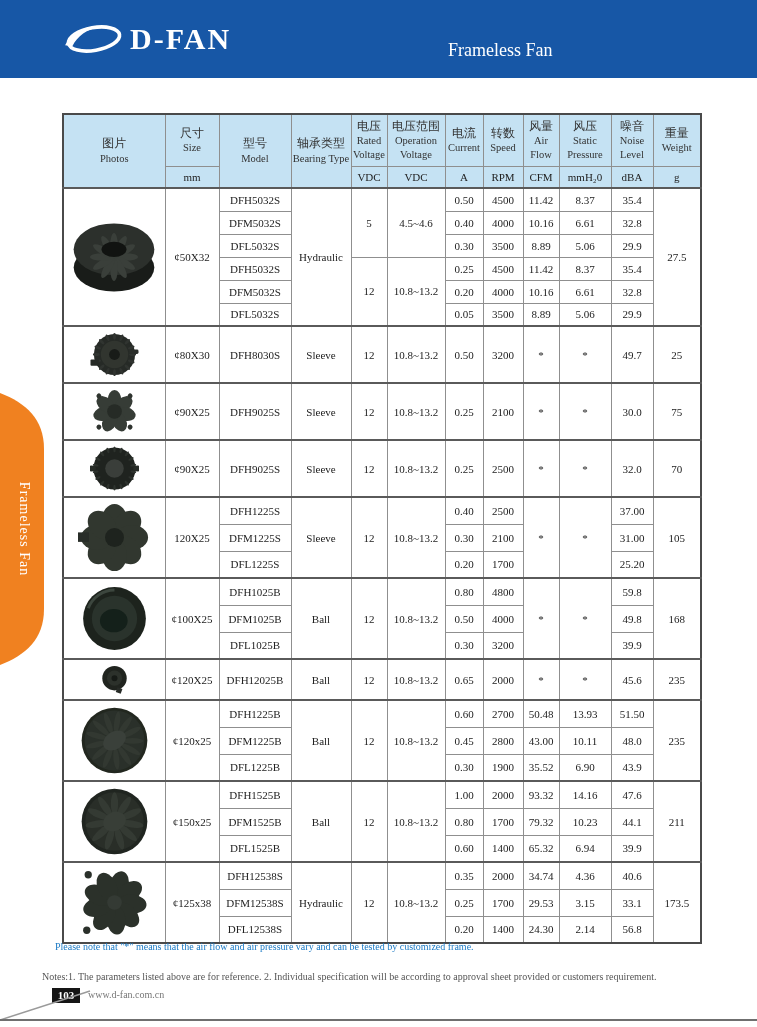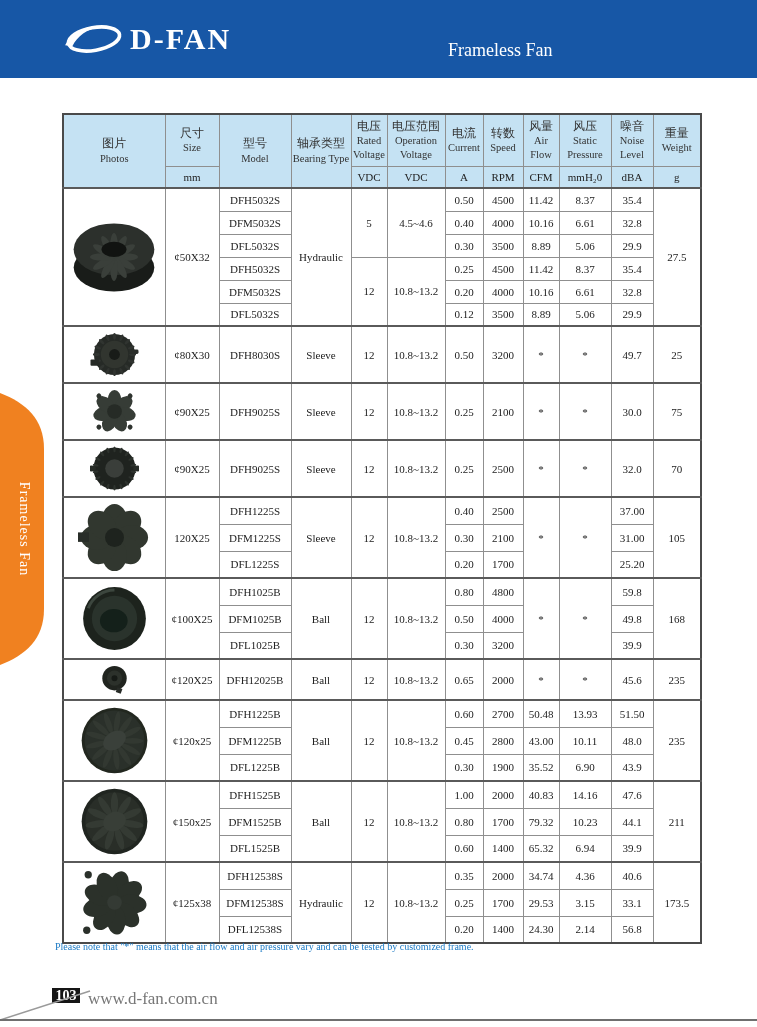--- a/index.html
+++ b/index.html
@@ -29,22 +29,22 @@
   tr.hdr-main{height:52px;}
   tr.hdr-unit{height:22px;}
   tr.hdr-unit th{font-size:11px;}
   tbody tr.group-start td{border-top:2px solid #5a5a5a;}
   td.photo-cell{background:#fff;}
   td.photo-cell svg{display:block;margin:0 auto;}
   
   .star-note{position:absolute;left:55px;top:941px;font-size:10px;color:#1a79c4;}
   .ref-note{position:absolute;left:42px;top:971px;font-size:10px;color:#555;}
   .page-badge{position:absolute;left:52px;top:988px;width:28px;height:15px;background:#151515;
-              color:#fff;font-size:14px;font-weight:bold;text-align:center;line-height:15px;}
-  .site-url{position:absolute;left:88px;top:989px;font-size:17px;color:#777;}
+              color:#fff;font-size:11px;font-weight:bold;text-align:center;line-height:15px;}
+  .site-url{position:absolute;left:88px;top:989px;font-size:10px;color:#777;}
   .bottom-rule{position:absolute;left:0;top:1019px;width:757px;height:2px;background:#6f6f6f;}
   .corner-diag{position:absolute;left:0;top:990px;}
 </style>
 </head>
 <body>
 
 <div class="page">
 
   <div class="topbar">
     <div class="logo-wrap">
@@ -205,21 +205,21 @@
           <tr style="height: 23px;">
             <td>DFM5032S</td>
             <td>0.20</td>
             <td>4000</td>
             <td>10.16</td>
             <td>6.61</td>
             <td>32.8</td>
           </tr>
           <tr style="height: 23px;">
             <td>DFL5032S</td>
-            <td>0.12</td>
+            <td>0.05</td>
             <td>3500</td>
             <td>8.89</td>
             <td>5.06</td>
             <td>29.9</td>
           </tr>
           <tr class="group-start" style="height: 57px;">
             <td class="photo-cell">
               <svg width="49" height="49" viewBox="0 0 100 100">
                 <circle cx="50" cy="50" r="42" fill="#262a26"></circle>
                 <ellipse cx="50" cy="13" rx="3" ry="7" fill="#303430" transform="rotate(0 50 50)"></ellipse>
@@ -485,21 +485,21 @@
                 <ellipse cx="50" cy="50" rx="16" ry="13" fill="#383e37" transform="rotate(-25 50 50)"></ellipse>
               </svg>
             </td>
             <td rowspan="3">¢150x25</td>
             <td>DFH1525B</td>
             <td rowspan="3">Ball</td>
             <td rowspan="3">12</td>
             <td rowspan="3">10.8~13.2</td>
             <td>1.00</td>
             <td>2000</td>
-            <td>40.83</td>
+            <td>93.32</td>
             <td>14.16</td>
             <td>47.6</td>
             <td rowspan="3">211</td>
           </tr>
           <tr style="height: 27px;">
             <td>DFM1525B</td>
             <td>0.80</td>
             <td>1700</td>
             <td>79.32</td>
             <td>10.23</td>
@@ -556,20 +556,21 @@
             <td>1400</td>
             <td>24.30</td>
             <td>2.14</td>
             <td>56.8</td>
           </tr>
         </tbody>
     </table>
   </div>
 
   <div class="star-note">Please note that  "*"  means that the air flow and air pressure vary and can be tested by customized frame.</div>
+  <div class="ref-note">Notes:1. The parameters listed above are for reference.   2. Individual specification will be according to approval sheet provided or customers requirement.</div>
 
   <div class="page-badge">103</div>
   <div class="site-url">www.d-fan.com.cn</div>
   <svg class="corner-diag" width="92" height="31" viewBox="0 0 92 31">
     <line x1="0" y1="30" x2="90" y2="1" stroke="#9a9a9a" stroke-width="1.5"></line>
   </svg>
   <div class="bottom-rule"></div>
 
 </div>
 

